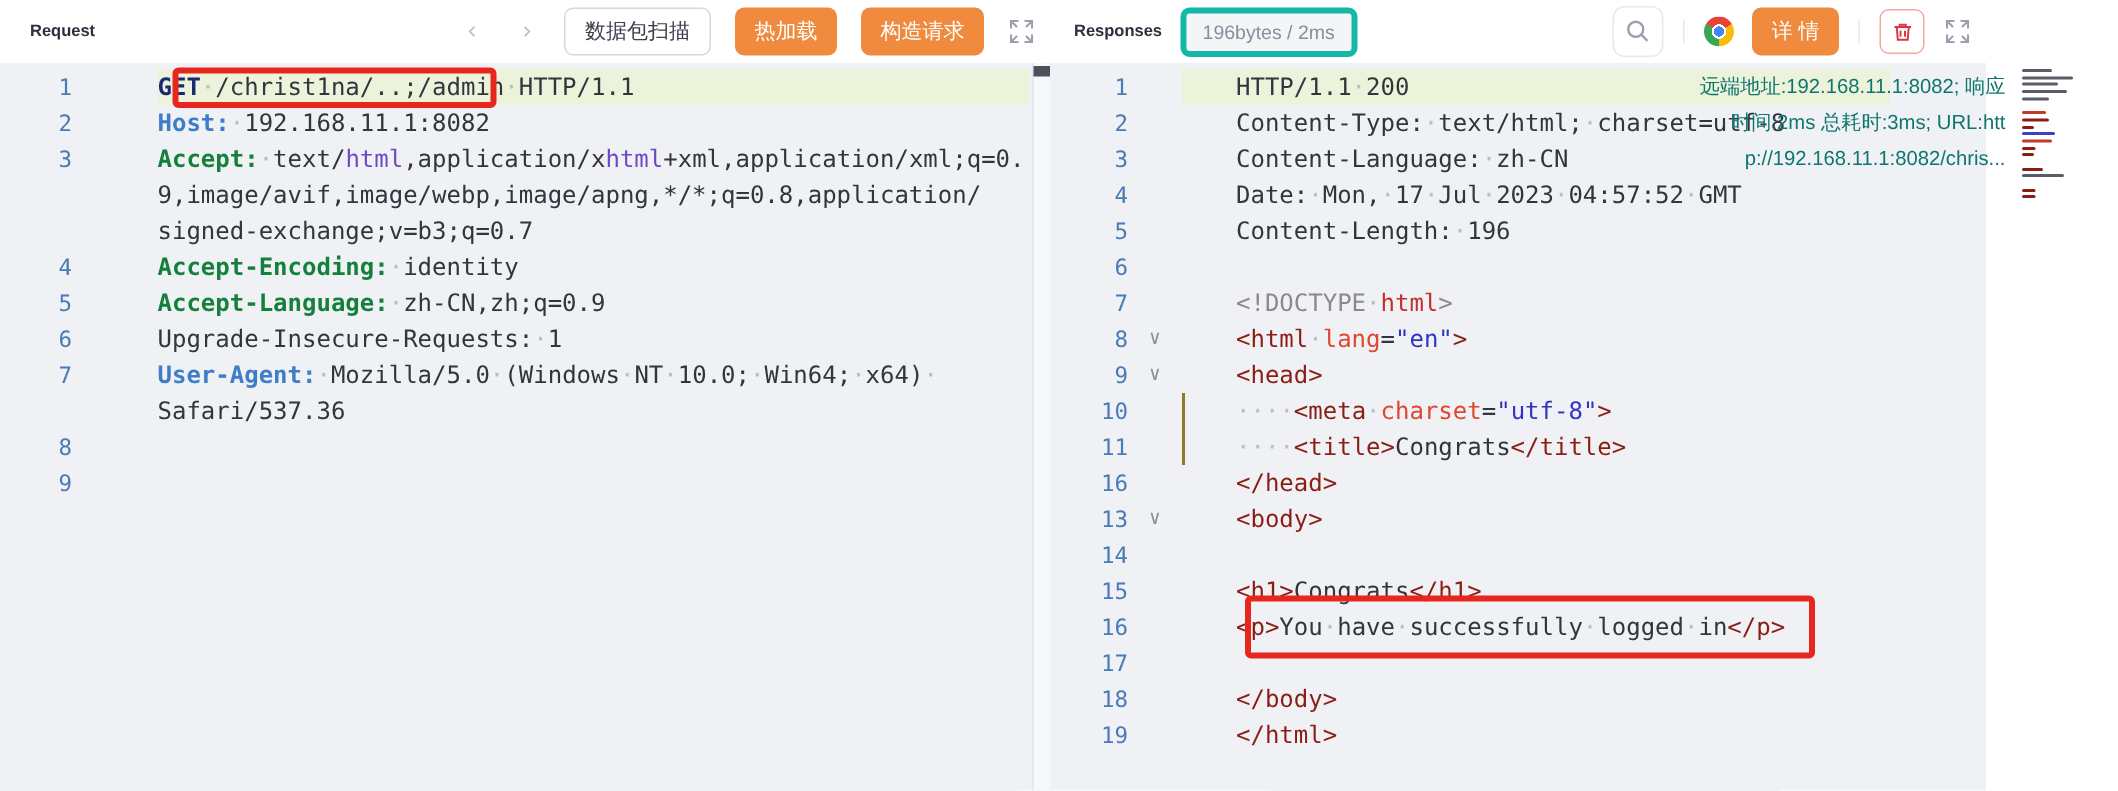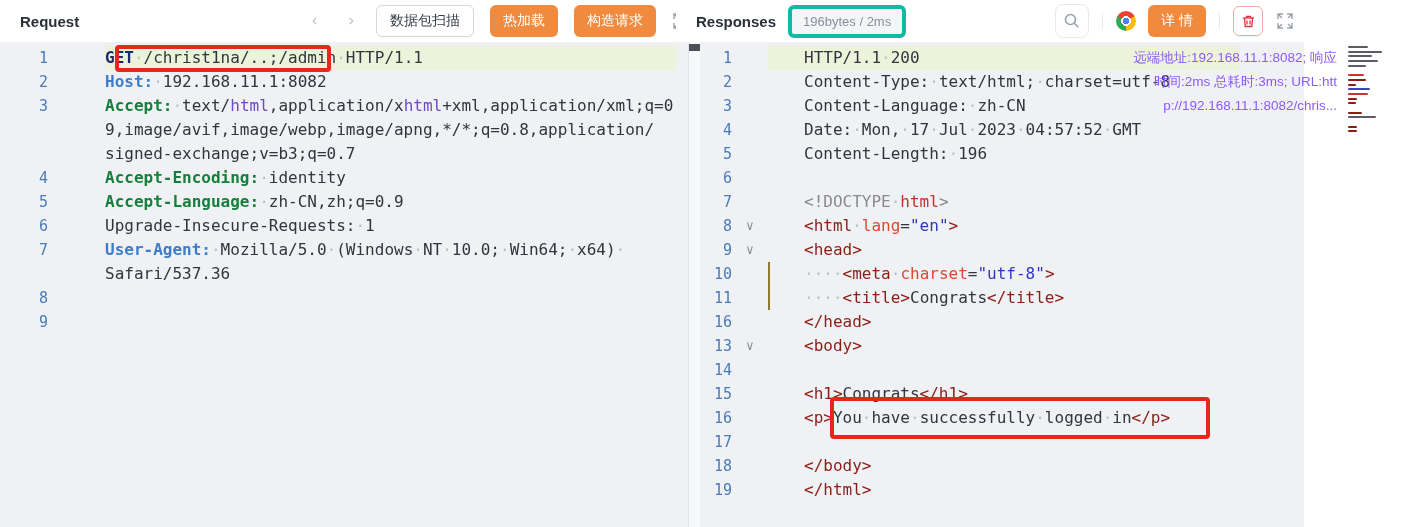--- a/index.html
+++ b/index.html
@@ -3,25 +3,25 @@
 <meta charset="utf-8">
 <style>
   * { box-sizing: border-box; }
   html,body { margin:0; padding:0; }
   body {
     width:1412px; height:527px; position:relative; overflow:hidden;
     background:#ffffff; font-family:"Liberation Sans", sans-serif;
   }
   .panel { position:absolute; top:0; bottom:0; }
   #left-panel { left:0; width:700px; }
-  #right-panel { left:676px; width:628px; }
+  #right-panel { left:696px; width:628px; }
 
   
   .toolbar { height:42px; display:flex; align-items:center; background:#fff; padding:0 10px 0 20px; }
-  .tb-title { font-size:15px; font-weight:bold; color:#2b2f3a; }
+  .tb-title { font-size:11px; font-weight:bold; color:#2b2f3a; }
   .spacer { flex:1; }
   .nav-chev { width:22px; height:22px; display:flex; align-items:center; justify-content:center;
               color:#b7bcc6; font-size:17px; cursor:pointer; margin-right:14px; background:none; border:none; }
   .btn-plain { border:1px solid #d5d8dd; background:#fff; border-radius:6px; padding:6px 13px;
                font-size:14px; color:#3a3f4a; margin-right:16px; cursor:pointer; font-family:inherit; }
   .btn-orange { background:#ef8a3e; color:#fff; border:none; border-radius:6px; padding:7px 13px;
                 font-size:14px; margin-right:16px; cursor:pointer; font-family:inherit; }
   .badge { background:#f4f5f7; border:4px solid #14b8a6; border-radius:6px; padding:5px 11px;
            font-size:13px; color:#86909c; margin-left:12px; }
   .icon-btn { background:none; border:none; padding:0; cursor:pointer; display:flex;
@@ -65,21 +65,21 @@
   .at { color:#e0472e;margin-top:16px; }
   .vl { color:#3034c0; }
   .d  { color:#b9bec8; }
 
   
   .hl-box { position:absolute; border:4px solid #e7261d; border-radius:4px; z-index:6; pointer-events:none; }
   #request-box { left:115px; top:45px; width:216px; height:27px; }
   #response-box { left:830px; top:397px; width:380px; height:42px; }
 
   #response-meta { position:absolute; top:46px; right:75px; text-align:right; z-index:4;
-                   font-size:13.5px; line-height:24px; color:#8b5cf6; pointer-events:none; }
+                   font-size:13.5px; line-height:24px; color:#0f766e; pointer-events:none; }
 
   #minimap { position:absolute; top:46px; right:22px; width:42px; z-index:3; }
   #minimap .mm-bar { height:2px; margin-bottom:2.7px; border-radius:1px; }
 
   #request-scrollbar { position:absolute; left:688px; top:42px; bottom:0; width:12px;
                        border-left:1px solid #e2e4e8; background:#f7f8fa; z-index:2; }
   #request-scroll-thumb { position:absolute; left:0; top:2px; width:11px; height:7px; background:#4d5058; }
 
   svg { display:block; }
 </style>

